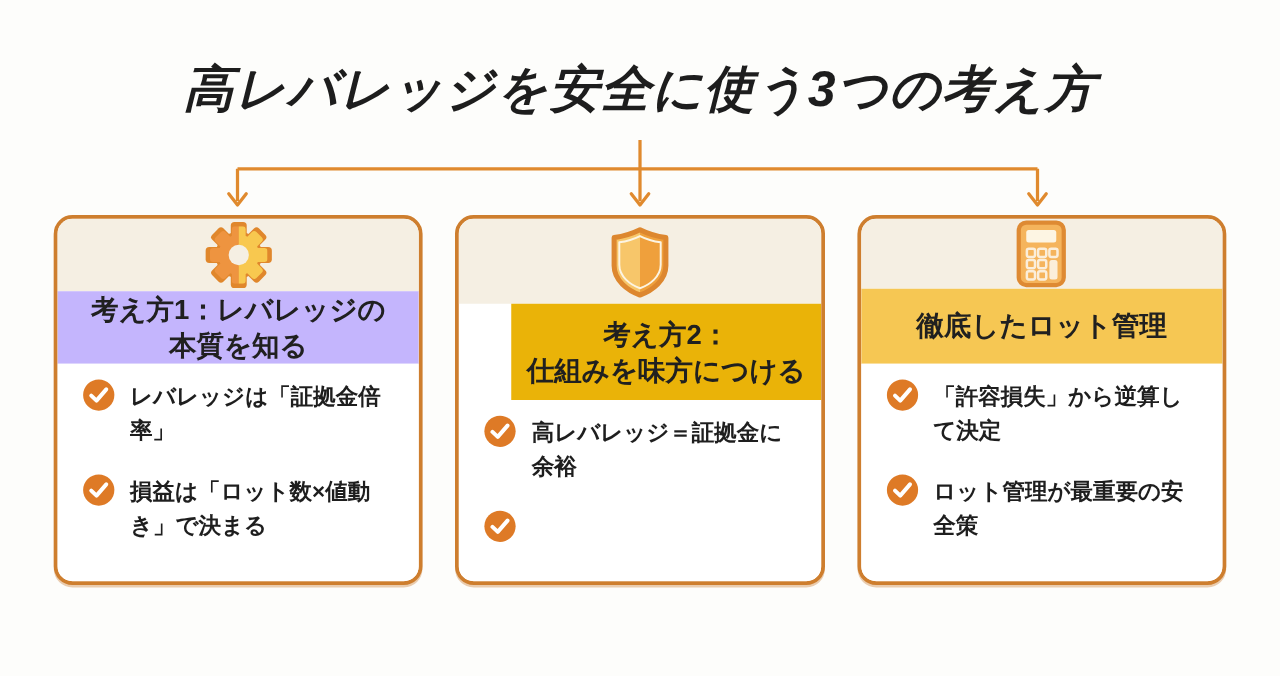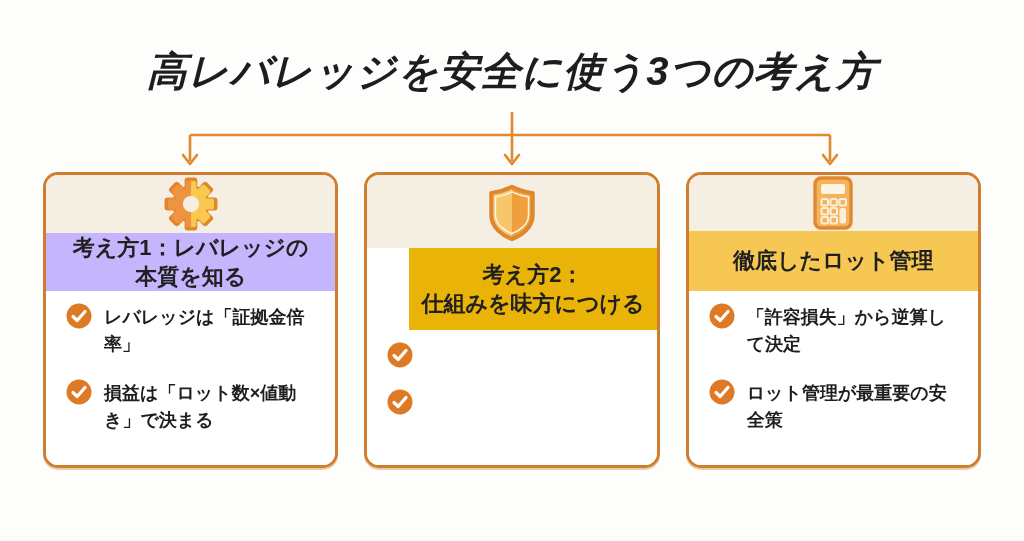--- a/index.html
+++ b/index.html
@@ -183,20 +183,21 @@
       <div class="card-header" style="background: #eab308; margin-left: 42px;">
         <span>考え方2：</span>
         <span>仕組みを味方につける</span>
       </div>
       <div class="card-body">
         <div class="bullet-row">
           <svg class="check" width="26" height="26" viewBox="0 0 26 26">
             <circle cx="13" cy="13" r="12.5" fill="#DE7A26"></circle>
             <path d="M7 13.5 L11.2 17.5 L19 8.5" stroke="#FFFFFF" stroke-width="3.2" fill="none" stroke-linecap="round" stroke-linejoin="round"></path>
           </svg>
+          <div class="bullet-text">高レバレッジ＝証拠金に余裕</div>
         </div>
         <div class="bullet-row">
           <svg class="check" width="26" height="26" viewBox="0 0 26 26">
             <circle cx="13" cy="13" r="12.5" fill="#DE7A26"></circle>
             <path d="M7 13.5 L11.2 17.5 L19 8.5" stroke="#FFFFFF" stroke-width="3.2" fill="none" stroke-linecap="round" stroke-linejoin="round"></path>
           </svg>
         </div>
       </div>
     </div>
 

